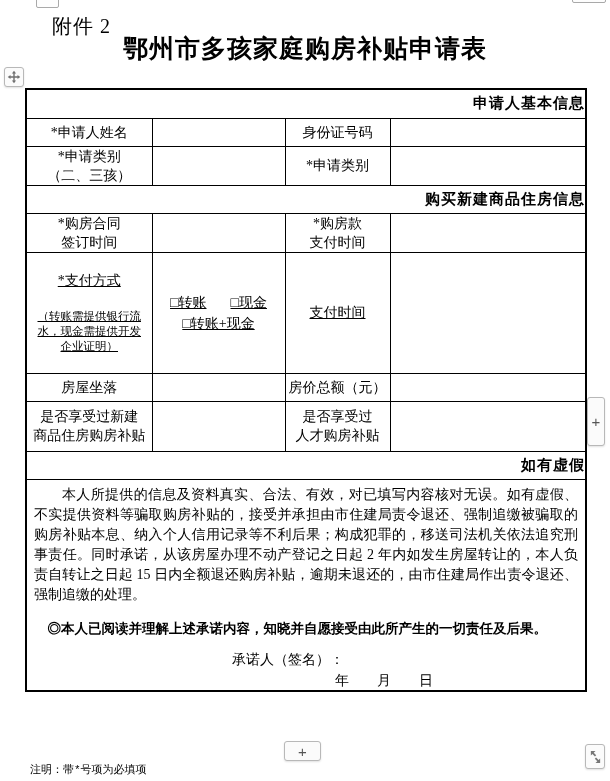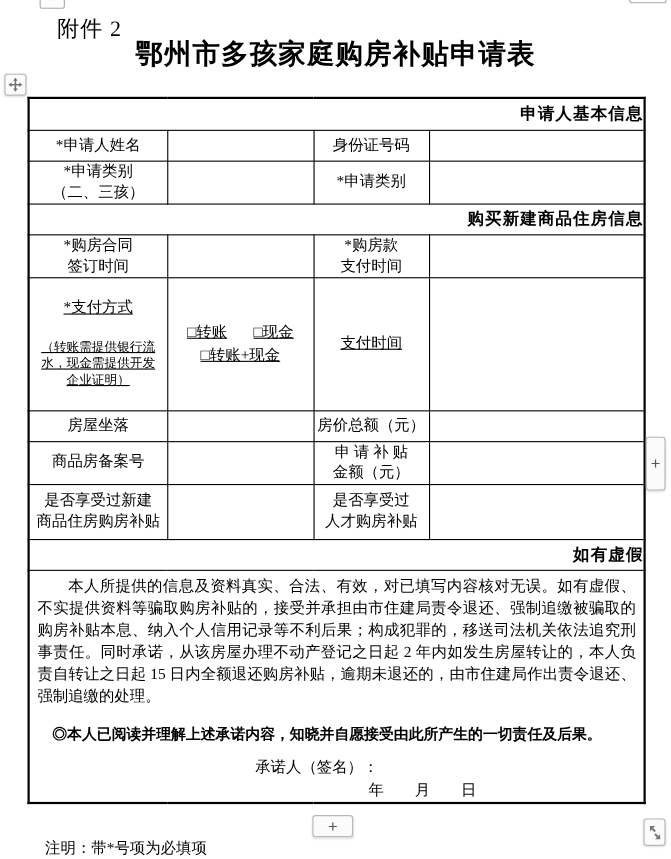--- a/index.html
+++ b/index.html
@@ -125,22 +125,23 @@
     font-weight: bold;
     font-size: 13.5px;
     line-height: 19px;
     text-indent: 1em;
   }
   .sig  { margin-top: 13px; padding-left: 198px; font-size: 14px; line-height: 18px; }
   .date { margin-top: 3px;  padding-left: 301px; font-size: 14px; line-height: 18px; }
 
   .footnote {
     position: absolute;
-    left: 41px; top: 762px;
-    font-size: 14px;
+    left: 30px; top: 762px;
+    font-size: 11px;
+    font-family: Liberation Mono, monospace;
   }
 </style>
 </head>
 <body>
 
 <div class="remnant remnant-tl"></div>
 <div class="remnant remnant-tr"></div>
 
 <div class="attachment">附件 2</div>
 <div class="doc-title">鄂州市多孩家庭购房补贴申请表</div>
@@ -213,27 +214,20 @@
     <td class="inp"></td>
   </tr>
 
   <tr class="r-h28">
     <td class="lbl">房屋坐落</td>
     <td class="inp"></td>
     <td class="lbl">房价总额（元）</td>
     <td class="inp"></td>
   </tr>
 
-  <tr class="r-h37">
-    <td class="lbl">商品房备案号</td>
-    <td class="inp"></td>
-    <td class="lbl">申 请 补 贴
-金额（元）</td>
-    <td class="inp"></td>
-  </tr>
 
   <tr class="r-h50">
     <td class="lbl">是否享受过新建
 商品住房购房补贴</td>
     <td class="inp"></td>
     <td class="lbl">是否享受过
 人才购房补贴</td>
     <td class="inp"></td>
   </tr>
 

